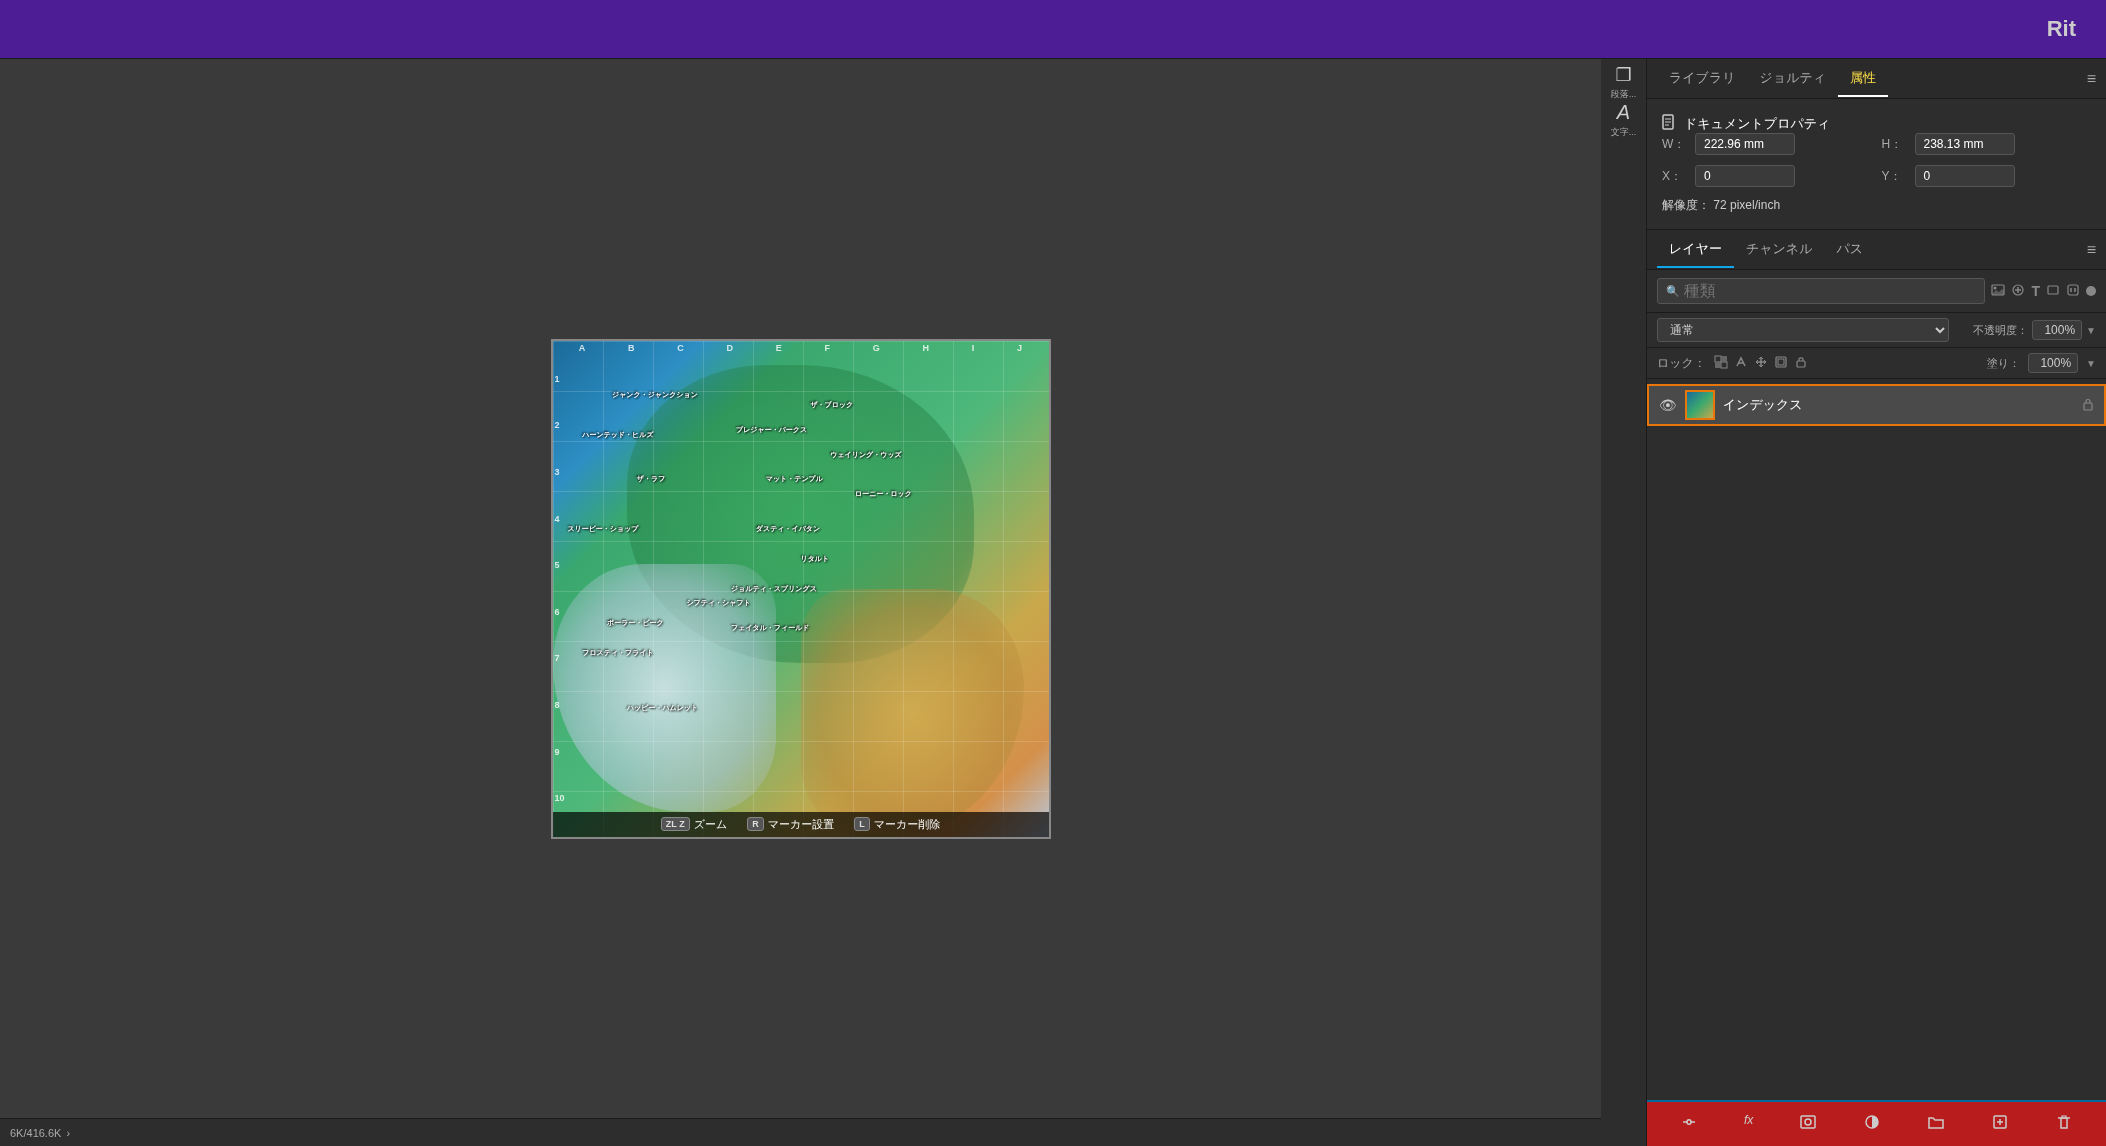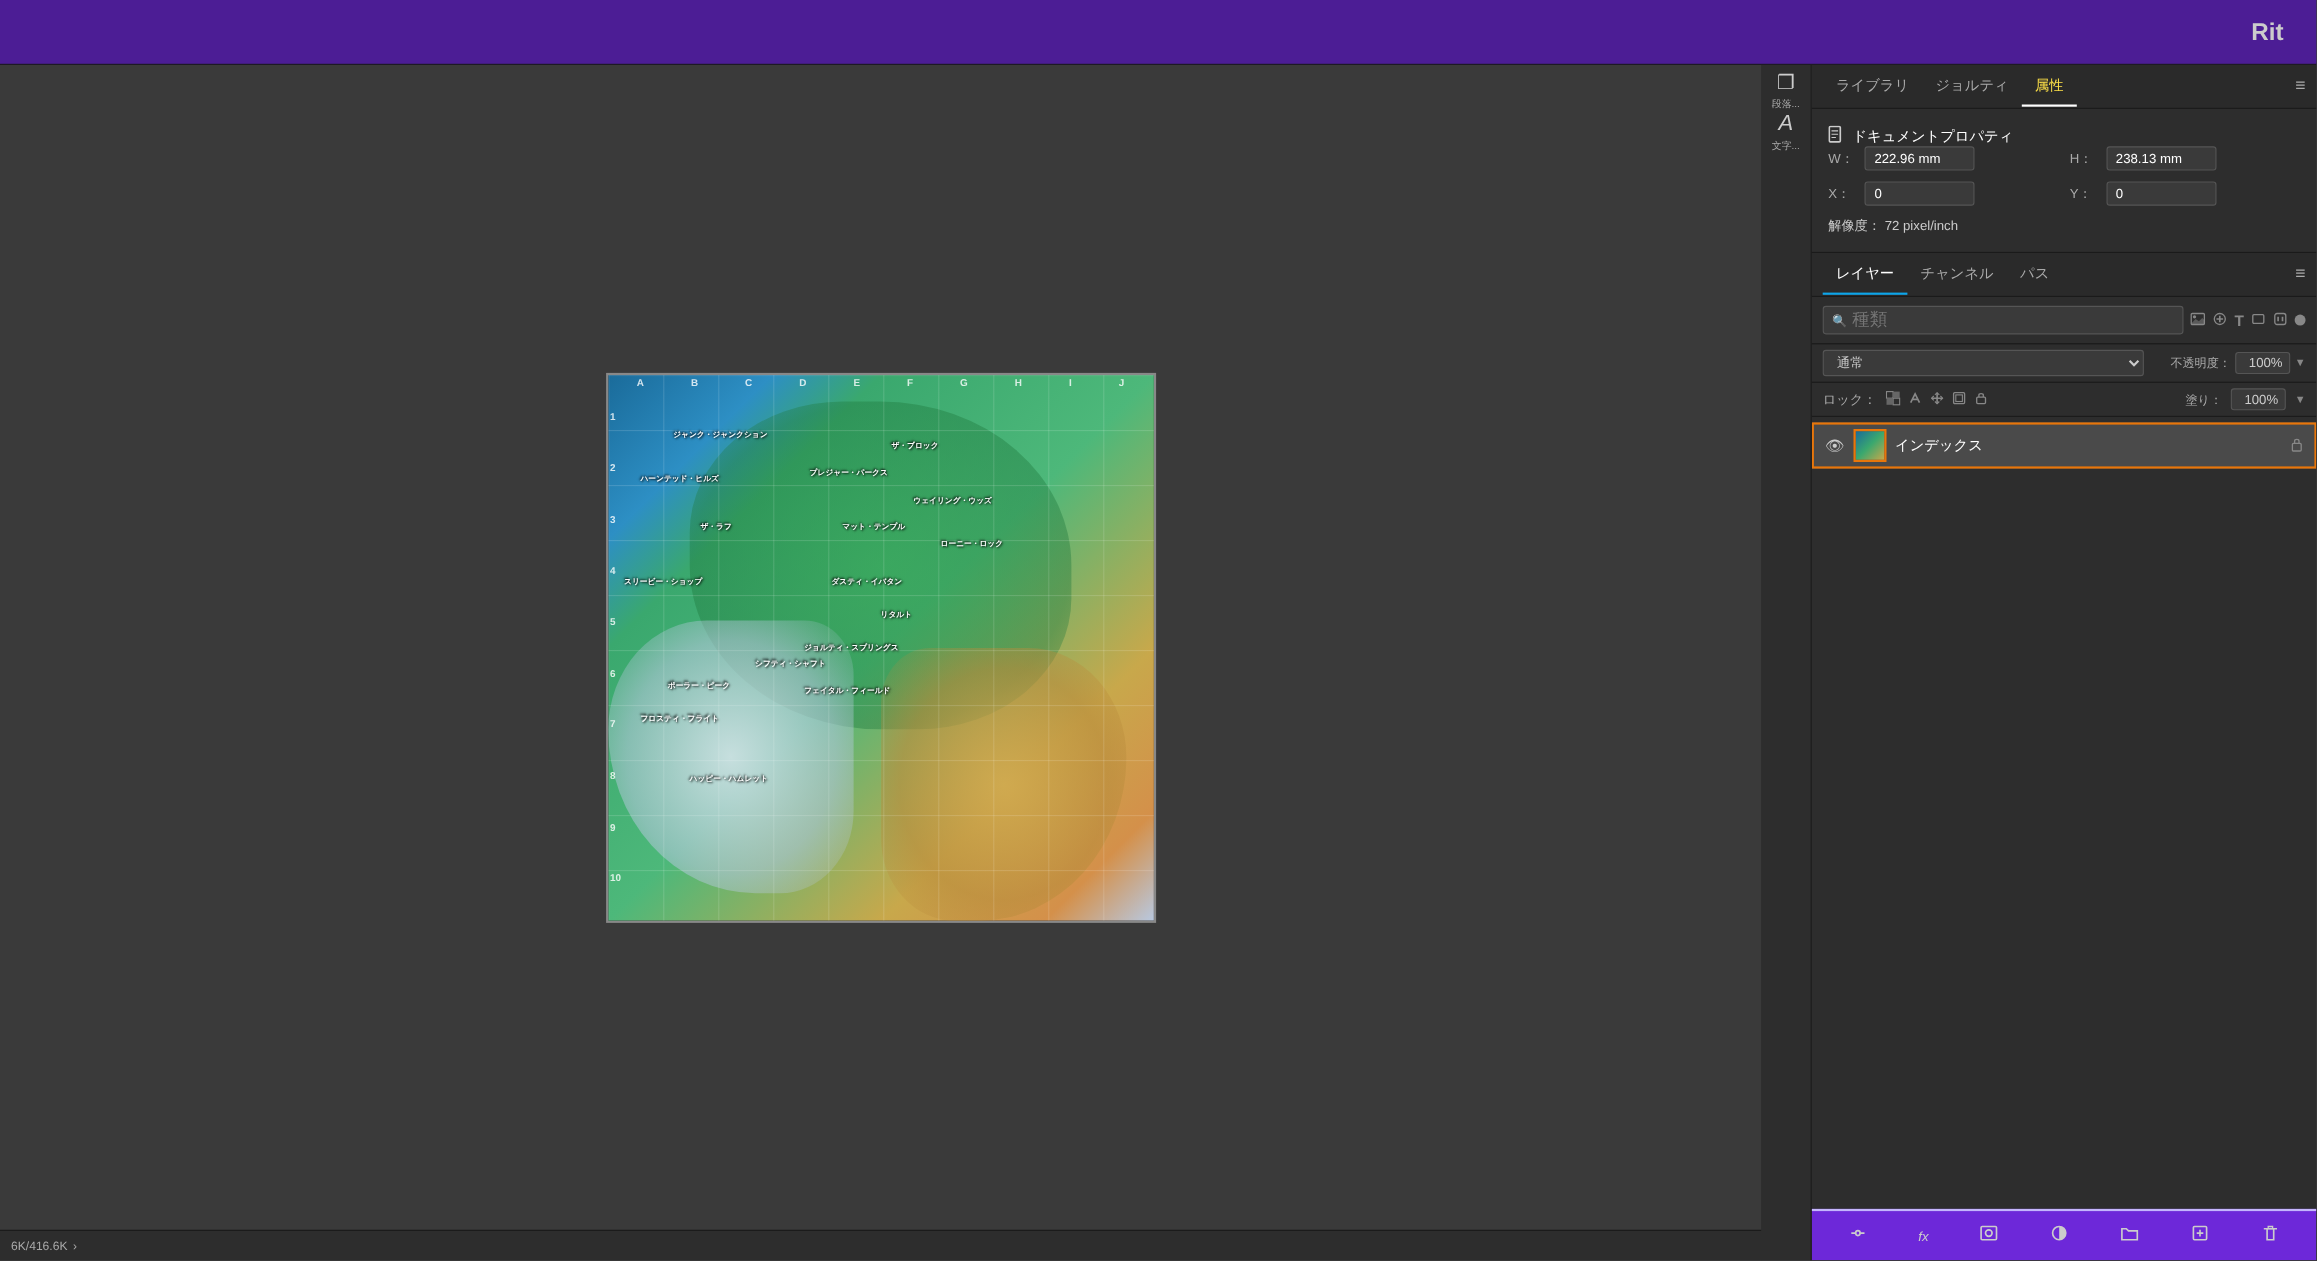--- a/index.html
+++ b/index.html
@@ -515,25 +515,24 @@
     }
 
     .layer-lock-indicator {
       color: #888;
       font-size: 13px;
     }
 
     
     .layer-actions {
       display: flex;
-      align-items: center;
       justify-content: space-around;
       padding: 8px 10px;
-      border-top: 2px solid #c4b5fd;
-      background: #6d28d9;
+      border-top: 2px solid #0369a1;
+      background: #b91c1c;
       flex-shrink: 0;
     }
     .layer-action-btn {
       color: #ccc;
       font-size: 16px;
       cursor: pointer;
       padding: 3px 6px;
       border-radius: 3px;
     }
 
@@ -642,20 +641,34 @@
             <span class="map-label" style="top:37%;left:41%;">ダスティ・イバタン</span>
             <span class="map-label" style="top:43%;left:50%;">リタルト</span>
             <span class="map-label" style="top:49%;left:36%;">ジョルティ・スプリングス</span>
             <span class="map-label" style="top:52%;left:27%;">シフティ・シャフト</span>
             <span class="map-label" style="top:57%;left:36%;">フェイタル・フィールド</span>
             <span class="map-label" style="top:56%;left:11%;">ポーラー・ピーク</span>
             <span class="map-label" style="top:62%;left:6%;">フロスティ・フライト</span>
             <span class="map-label" style="top:73%;left:15%;">ハッピー・ハムレット</span>
           </div>
 
+          <div class="map-bottom-bar">
+            <div class="map-control-item">
+              <span class="control-badge">ZL Z</span>
+              <span>ズーム</span>
+            </div>
+            <div class="map-control-item">
+              <span class="control-badge">R</span>
+              <span>マーカー設置</span>
+            </div>
+            <div class="map-control-item">
+              <span class="control-badge">L</span>
+              <span>マーカー削除</span>
+            </div>
+          </div>
         </div>
       </div>
     </div>
 
     <div class="status-bar">
       <span class="status-info">6K/416.6K</span>
       <span class="status-arrow">›</span>
     </div>
   </div>
 

